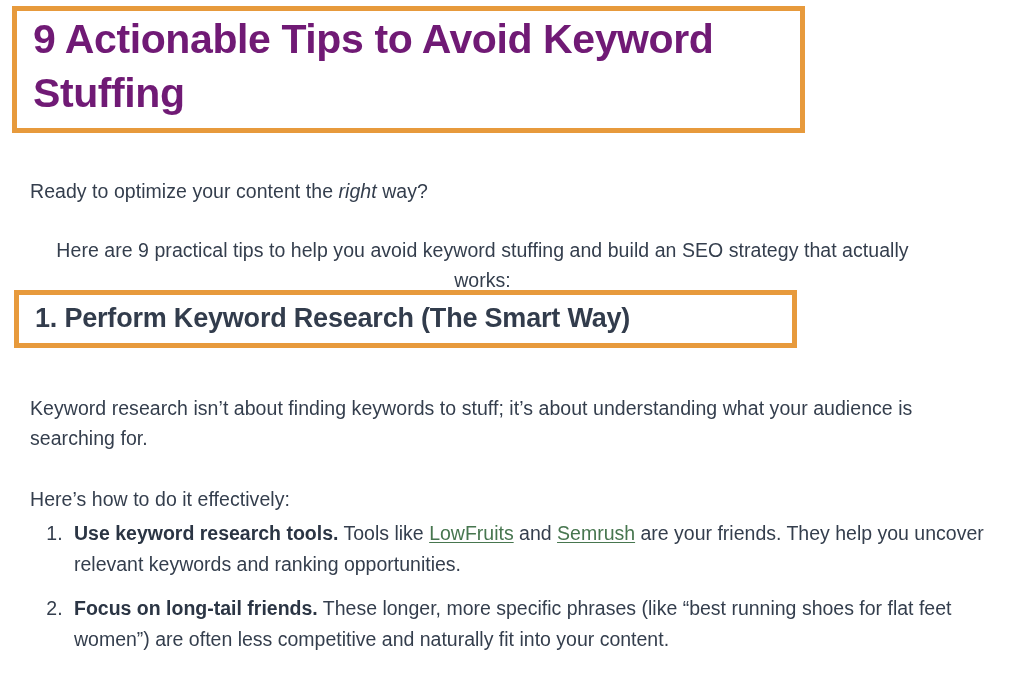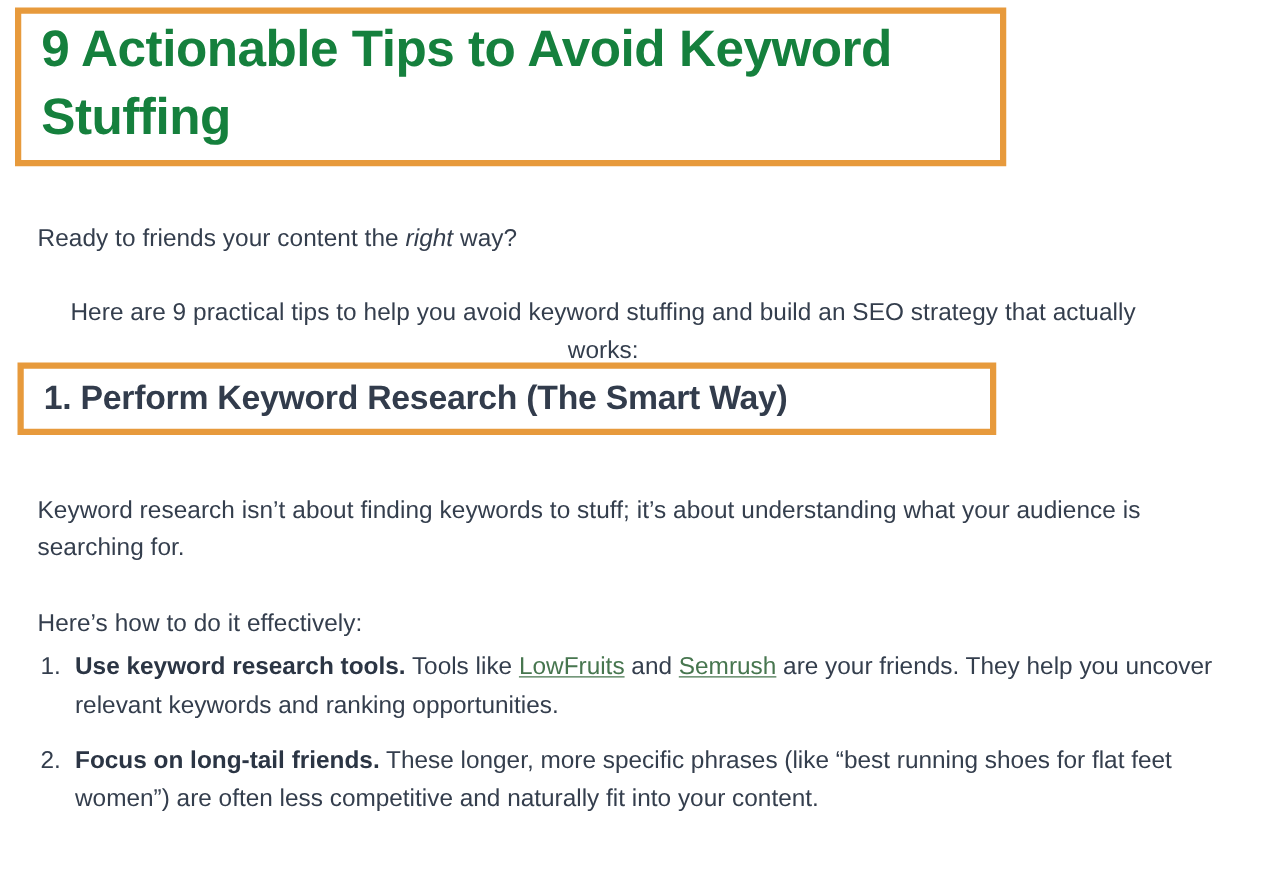--- a/index.html
+++ b/index.html
@@ -48,21 +48,21 @@
     height: 58px;
     padding: 0 4px 2px 16px;
   }
 
   h1.title {
     margin: 0;
     font-size: 41px;
     line-height: 1.30;
     font-weight: bold;
     letter-spacing: -0.4px;
-    color: #15803d;
+    color: #701a75;
   }
 
   h2.section-heading {
     margin: 0;
     font-size: 27px;
     line-height: 1.2;
     font-weight: bold;
     letter-spacing: -0.2px;
     color: #323c4c;
   }
@@ -80,21 +80,21 @@
   .para-intro    { top: 156px; width: 900px; }
   .para-tips     { top: 215px; width: 905px; text-align: center; }
   .para-research { top: 373px; width: 905px; }
   .para-howto    { top: 464px; width: 900px; }
 
   em { font-style: italic; }
 
   
   ol.tips-list {
     position: absolute;
-    left: 22px;
+    left: 36px;
     top: 518px;
     width: 950px;
     margin: 0;
     padding: 0 0 0 32px;
     list-style-position: outside;
     font-size: 19.5px;
     line-height: 31px;
     color: #343e4d;
   }
   ol.tips-list > li {
@@ -116,21 +116,21 @@
 </style>
 </head>
 <body>
 
 <div class="page">
 
   <div class="hl-box hl-box-title">
     <h1 class="title">9 Actionable Tips to Avoid Keyword Stuffing</h1>
   </div>
 
-  <p class="para para-intro"><span>Ready to friends your content the </span><em>right</em><span> way?</span></p>
+  <p class="para para-intro"><span>Ready to optimize your content the </span><em>right</em><span> way?</span></p>
 
   <p class="para para-tips">Here are 9 practical tips to help you avoid keyword stuffing and build an SEO strategy that actually works:</p>
 
   <div class="hl-box hl-box-h2">
     <h2 class="section-heading">1. Perform Keyword Research (The Smart Way)</h2>
   </div>
 
   <p class="para para-howto">Here’s how to do it effectively:</p>
 
   <p class="para para-research">Keyword research isn’t about finding keywords to stuff; it’s about understanding what your audience is searching for.</p>

